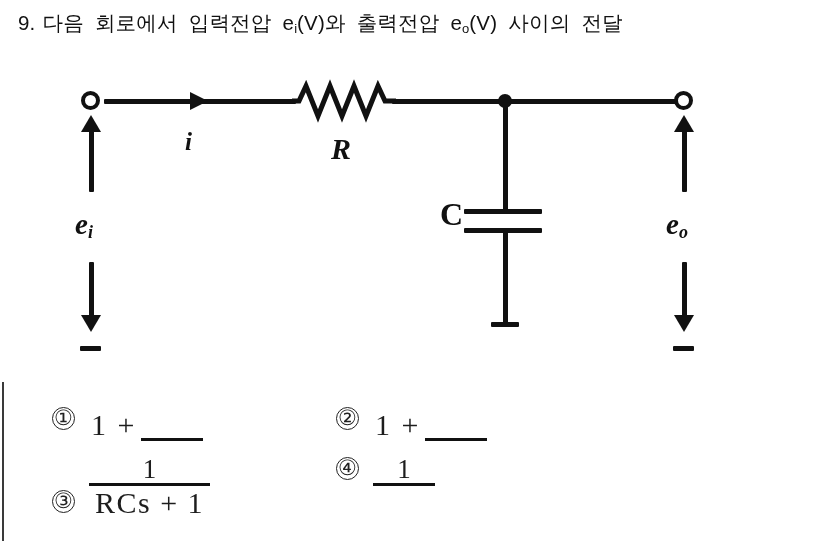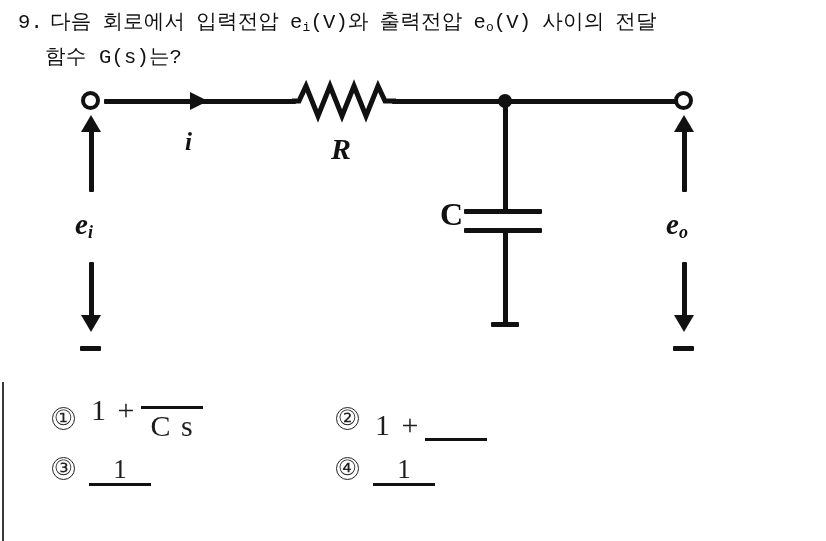--- a/index.html
+++ b/index.html
@@ -23,21 +23,20 @@
     left: 18px;
     top: 8px;
     width: 790px;
   }
   .q-line {
     font-size: 20.5px;
     line-height: 30px;
     letter-spacing: 0.2px;
     white-space: nowrap;
     color: #111;
-    font-family: Liberation Mono, monospace;
   }
   .q-line-1 { margin-left: 0px; }
   .q-line-2 { margin-left: 27px; }
   .q-num { margin-right: 7px; }
   .sub {
     font-size: 13px;
     vertical-align: -0.22em;
     letter-spacing: 0;
   }
   .sp-w  { display:inline-block; width:11px; }
@@ -195,21 +194,20 @@
     overflow: hidden;
   }
 </style>
 </head>
 <body>
 
 <div id="question-block">
   <div class="q-line q-line-1">
     <span class="q-num">9.</span><span>다음</span><span class="sp-w"></span><span>회로에서</span><span class="sp-w"></span><span>입력전압</span><span class="sp-w"></span><span>e</span><span class="sub">i</span><span>(V)와</span><span class="sp-w"></span><span>출력전압</span><span class="sp-w"></span><span>e</span><span class="sub">o</span><span>(V)</span><span class="sp-w"></span><span>사이의</span><span class="sp-w"></span><span>전달</span>
   </div>
-  <div class="q-line q-line-2">함수 G(s)는?</div>
 </div>
 
 <div id="circuit-figure">
 
   <div class="ink wire-h" style="left:104px; top:27px; width:192px;"></div>
 
   <svg class="resistor-svg" style="left:292px; top:6px;" width="104" height="48" viewBox="0 0 104 48">
     <polyline points="0,23 7,23 14,8 26,38 38,8 50,38 62,8 74,38 86,8 93,23 104,23" fill="none" stroke="#111111" stroke-width="5" stroke-linejoin="miter" stroke-linecap="square"></polyline>
   </svg>
 
@@ -262,21 +260,20 @@
 
   <div id="answers-left-rule"></div>
 
   <div class="option clipped" style="left:52px; top:16px; height:56px;">
     <div class="opt-marker" style="margin-bottom:12px;">①</div>
     <div class="opt-body" style="margin-left:16px; margin-top:-34px;">
       <span class="lead-term">1 +</span>
       <span class="frac">
         <span class="num">&nbsp;</span>
         <span class="bar"></span>
-        <span class="den">C s</span>
       </span>
     </div>
   </div>
 
   <div class="option clipped" style="left:336px; top:16px; height:56px;">
     <div class="opt-marker" style="margin-bottom:12px;">②</div>
     <div class="opt-body" style="margin-left:16px; margin-top:-34px;">
       <span class="lead-term">1 +</span>
       <span class="frac">
         <span class="num">&nbsp;</span>
@@ -284,20 +281,21 @@
       </span>
     </div>
   </div>
 
   <div class="option" style="left:52px; top:85px;">
     <div class="opt-marker" style="margin-bottom:6px;">③</div>
     <div class="opt-body" style="margin-left:14px;">
       <span class="frac">
         <span class="num">1</span>
         <span class="bar"></span>
+        <span class="den">RCs + 1</span>
       </span>
     </div>
   </div>
 
   <div class="option" style="left:336px; top:85px;">
     <div class="opt-marker" style="margin-bottom:6px;">④</div>
     <div class="opt-body" style="margin-left:14px;">
       <span class="frac">
         <span class="num">1</span>
         <span class="bar"></span>

